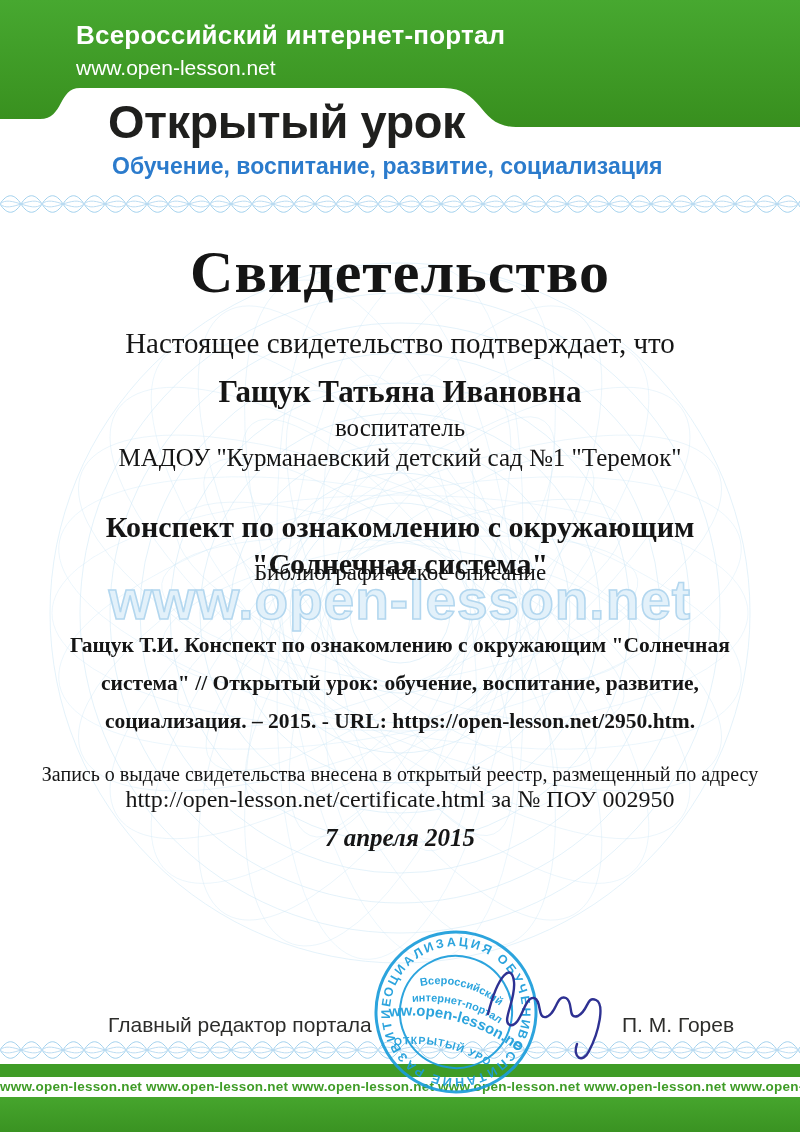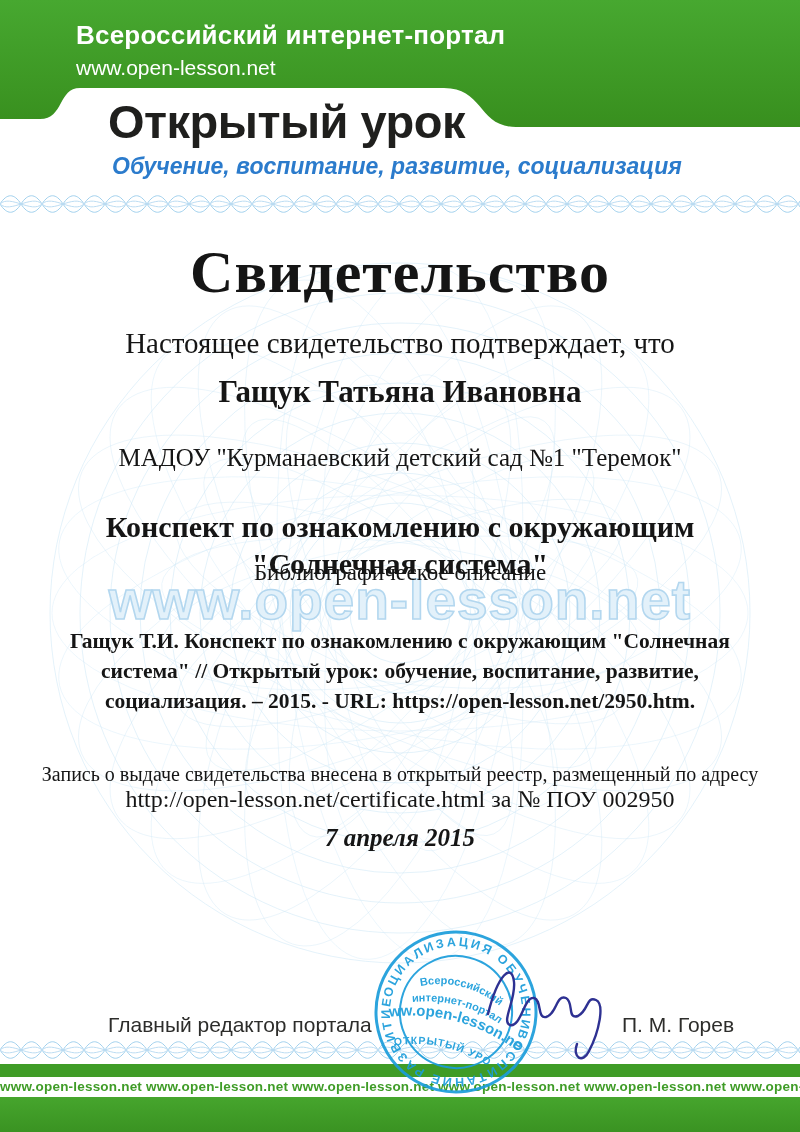--- a/index.html
+++ b/index.html
@@ -6,41 +6,41 @@
   .page{position:relative;width:800px;height:1132px;background:#ffffff;overflow:hidden;
         font-family:"Liberation Sans",sans-serif;}
   
   .header-svg{position:absolute;top:0;left:0;z-index:3;}
   .portal-title{position:absolute;top:20px;left:76px;z-index:4;color:#ffffff;
     font-size:26px;font-weight:bold;letter-spacing:.2px;}
   .portal-url{position:absolute;top:56px;left:76px;z-index:4;color:#ffffff;font-size:21px;}
   .brand-title{position:absolute;top:94px;left:108px;z-index:4;color:#1f1f1d;
     font-size:47px;font-weight:600;letter-spacing:-.5px;}
   .brand-subtitle{position:absolute;top:153px;left:112px;z-index:4;color:#2b7bcc;
-    font-size:23px;font-style:italic;font-weight:600;}
+    font-size:23px;font-weight:600;}
   
   .wave{position:absolute;left:0;width:800px;height:28px;z-index:1;}
   .wave1{top:190px;} .wave2{top:1036px;}
   .rosette{position:absolute;top:225px;left:0;z-index:0;}
   .watermark{position:absolute;top:568px;left:0;width:800px;text-align:center;z-index:1;
     font-size:55px;font-weight:bold;color:rgba(226,240,250,.95);
     -webkit-text-stroke:1.6px #b3d7ef;letter-spacing:1px;}
   
   .content{position:absolute;top:0;left:0;width:800px;height:1132px;z-index:2;
     font-family:"Liberation Serif","DejaVu Serif",serif;color:#151515;}
   .c-line{position:absolute;left:20px;width:760px;text-align:center;}
   .cert-title{top:238px;font-size:60px;font-weight:bold;letter-spacing:1px;}
   .confirm-line{top:327px;font-size:29px;}
   .recipient-name{top:374px;font-size:31px;font-weight:bold;}
   .recipient-role{top:414px;font-size:25px;}
   .recipient-org{top:444px;font-size:25px;}
   .published-line{top:480px;font-size:25px;}
   .work-title{top:508px;font-size:30px;font-weight:bold;line-height:37px;text-align:center;}
   .bib-label{top:560px;font-size:23px;}
-  .bib-text{top:626px;left:30px;width:740px;font-size:21.5px;font-weight:bold;line-height:30px;}
+  .bib-text{top:626px;left:30px;width:740px;font-size:21.5px;font-weight:bold;line-height:38px;}
   .usage-1{top:716px;font-size:20px;}
   .usage-2{top:740px;font-size:20px;}
   .registry-1{top:763px;font-size:20px;}
   .registry-2{top:786px;font-size:24px;}
   .cert-date{top:824px;font-size:25px;font-style:italic;font-weight:600;}
   
   .editor-label{position:absolute;top:1013px;left:108px;z-index:2;font-size:21px;color:#2d2d2b;}
   .editor-name{position:absolute;top:1013px;left:612px;z-index:2;font-size:21px;color:#2d2d2b;margin-left:10px;}
   .stamp-svg{position:absolute;top:912px;left:358px;z-index:5;}
   .signature-svg{position:absolute;top:952px;left:468px;z-index:6;}
@@ -127,20 +127,21 @@
         <ellipse rx="240" ry="70" transform="rotate(172)" stroke="#cde7f6" stroke-width="0.8" opacity="0.45"></ellipse>
       </g>
   </svg>
 
   <div class="watermark">www.open-lesson.net</div>
 
   <div class="content">
     <div class="c-line cert-title">Свидетельство</div>
     <div class="c-line confirm-line">Настоящее свидетельство подтверждает, что</div>
     <div class="c-line recipient-name">Гащук Татьяна Ивановна</div>
+    <div class="c-line recipient-role">воспитатель</div>
     <div class="c-line recipient-org">МАДОУ "Курманаевский детский сад №1 "Теремок"</div>
     <div class="c-line work-title">Конспект по ознакомлению с окружающим "Солнечная система"</div>
     <div class="c-line bib-label">Библиографическое описание</div>
     <div class="c-line bib-text">Гащук Т.И. Конспект по ознакомлению с окружающим "Солнечная система" // Открытый урок: обучение, воспитание, развитие, социализация. – 2015. - URL: https://open-lesson.net/2950.htm.</div>
     <div class="c-line registry-1">Запись о выдаче свидетельства внесена в открытый реестр, размещенный по адресу</div>
     <div class="c-line registry-2">http://open-lesson.net/certificate.html за № ПОУ 002950</div>
     <div class="c-line cert-date">7 апреля 2015</div>
   </div>
 
   <div class="editor-label">Главный редактор портала</div>

